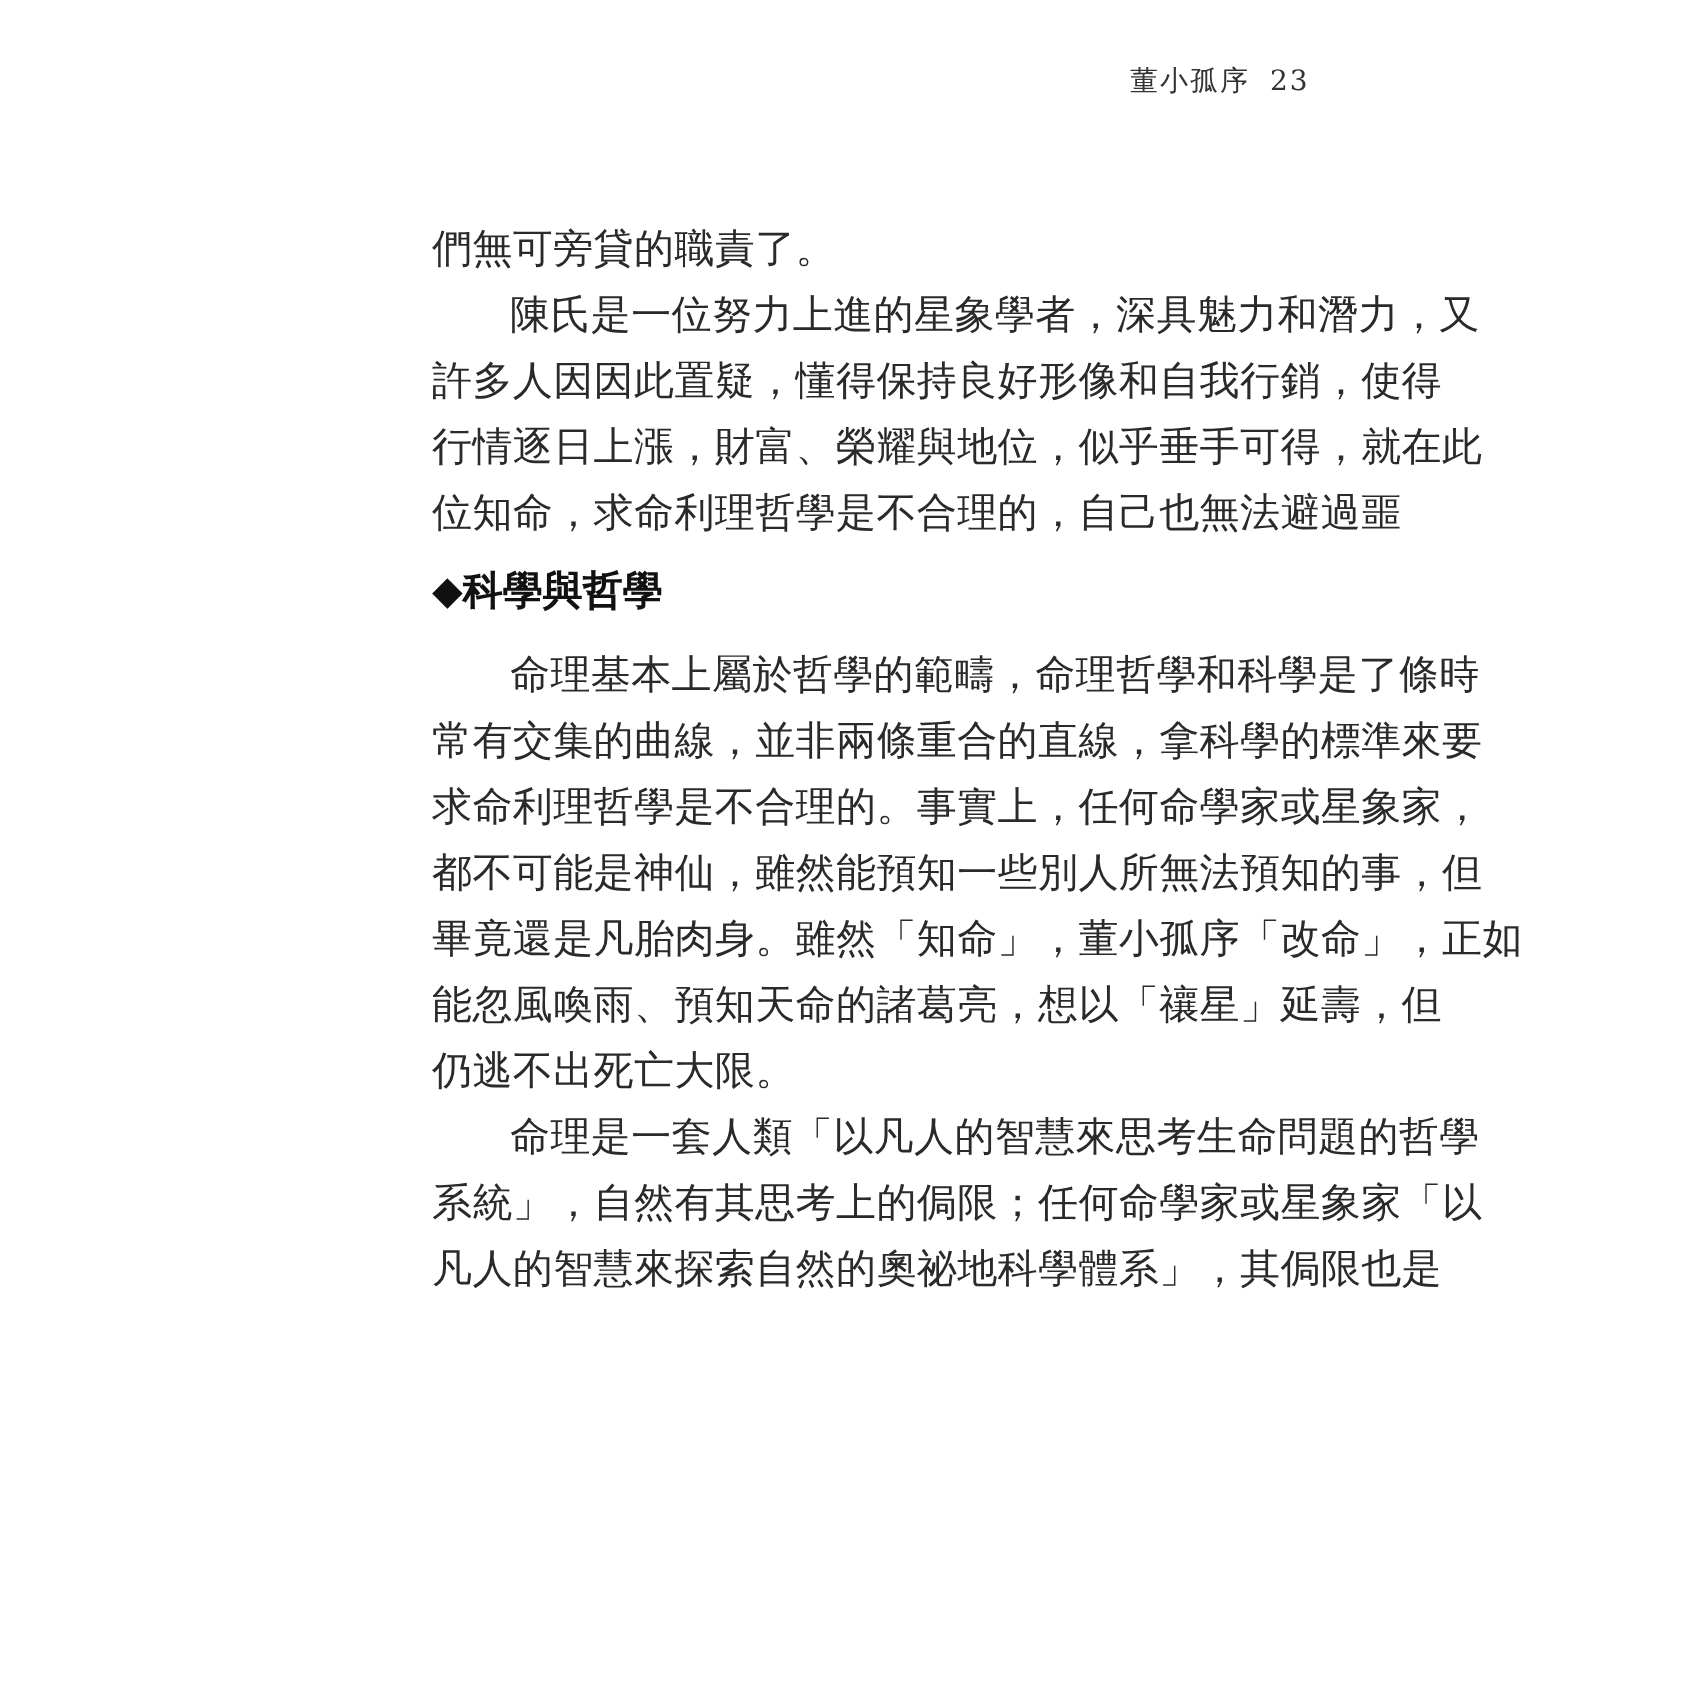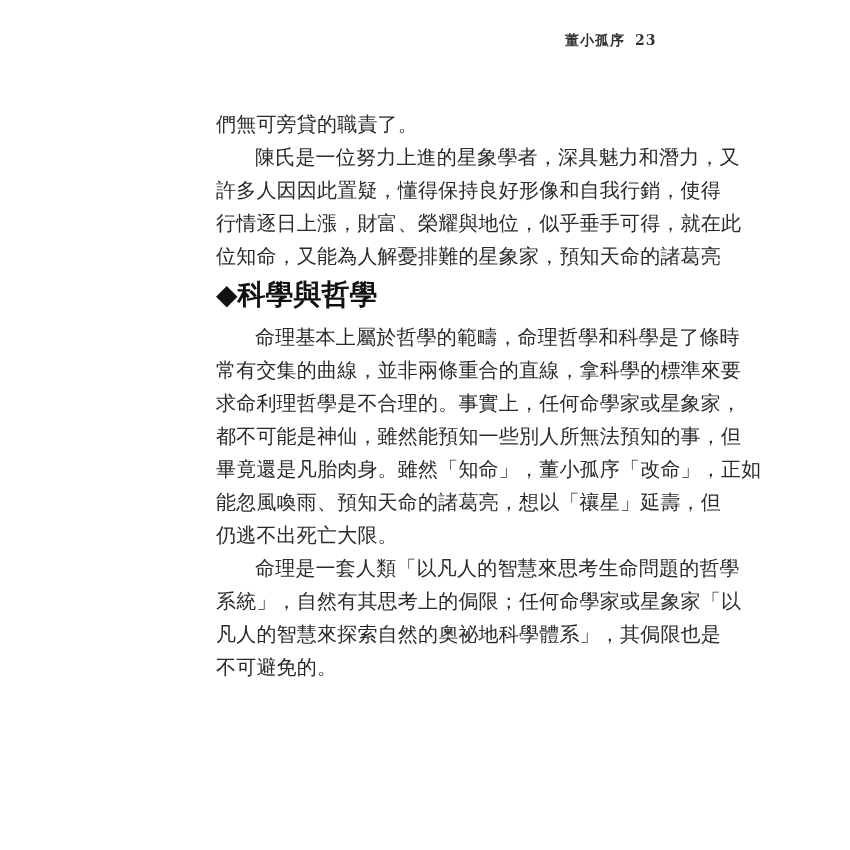--- a/index.html
+++ b/index.html
@@ -1,52 +1,51 @@
 <!DOCTYPE html>
 <html><head>
 <meta charset="utf-8">
 <style>
   html, body { margin:0; padding:0; }
   body { width:850px; height:850px; background:#ffffff; position:relative; overflow:hidden;
          font-family:"DejaVu Sans", "Liberation Sans", sans-serif; color:#2a2a2a; }
-  .header { position:absolute; top:32px; left:565px; font-size:14px; font-family:"DejaVu Serif", serif; color:#333; letter-spacing:1px;font-weight:bold; }
+  .header { position:absolute; top:32px; left:565px; font-size:14px; font-family:"DejaVu Serif", serif; color:#333; letter-spacing:1px; }
   .header .pn { margin-left:10px; }
   .body { position:absolute; left:216px; top:108px; width:426px; }
   .line { height:33px; line-height:33px; font-size:20px; white-space:nowrap; letter-spacing:0.2px; }
   .indent { padding-left:39px; }
-  .heading { height:46px; line-height:40px; font-size:28px; font-weight:bold; color:#111; margin-top:2px; }
+  .heading { height:46px; line-height:40px; font-size:20px; font-weight:bold; color:#111; margin-top:2px; }
 </style>
 </head>
 <body>
 
 <div class="header">
   <span>董小孤序</span><span class="pn">23</span>
 </div>
 
 <div class="body">
   <div>
     <div class="line">們無可旁貸的職責了。</div>
   </div>
   <div>
     <div class="line indent">陳氏是一位努力上進的星象學者，深具魅力和潛力，又</div>
     <div class="line">許多人因因此置疑，懂得保持良好形像和自我行銷，使得</div>
     <div class="line">行情逐日上漲，財富、榮耀與地位，似乎垂手可得，就在此</div>
-    <div class="line">位知命，又能為人解憂排難的星象家，預知天命的諸葛亮</div>
+    <div class="line">位知命，求命利理哲學是不合理的，自己也無法避過噩</div>
   </div>
 
   <div class="heading">◆科學與哲學</div>
 
   <div>
     <div class="line indent">命理基本上屬於哲學的範疇，命理哲學和科學是了條時</div>
     <div class="line">常有交集的曲線，並非兩條重合的直線，拿科學的標準來要</div>
     <div class="line">求命利理哲學是不合理的。事實上，任何命學家或星象家，</div>
     <div class="line">都不可能是神仙，雖然能預知一些別人所無法預知的事，但</div>
     <div class="line">畢竟還是凡胎肉身。雖然「知命」，董小孤序「改命」，正如</div>
     <div class="line">能忽風喚雨、預知天命的諸葛亮，想以「禳星」延壽，但</div>
     <div class="line">仍逃不出死亡大限。</div>
   </div>
   <div>
     <div class="line indent">命理是一套人類「以凡人的智慧來思考生命問題的哲學</div>
     <div class="line">系統」，自然有其思考上的侷限；任何命學家或星象家「以</div>
     <div class="line">凡人的智慧來探索自然的奧祕地科學體系」，其侷限也是</div>
-    <div class="line">不可避免的。</div>
   </div>
 </div>
 
 </body></html>

